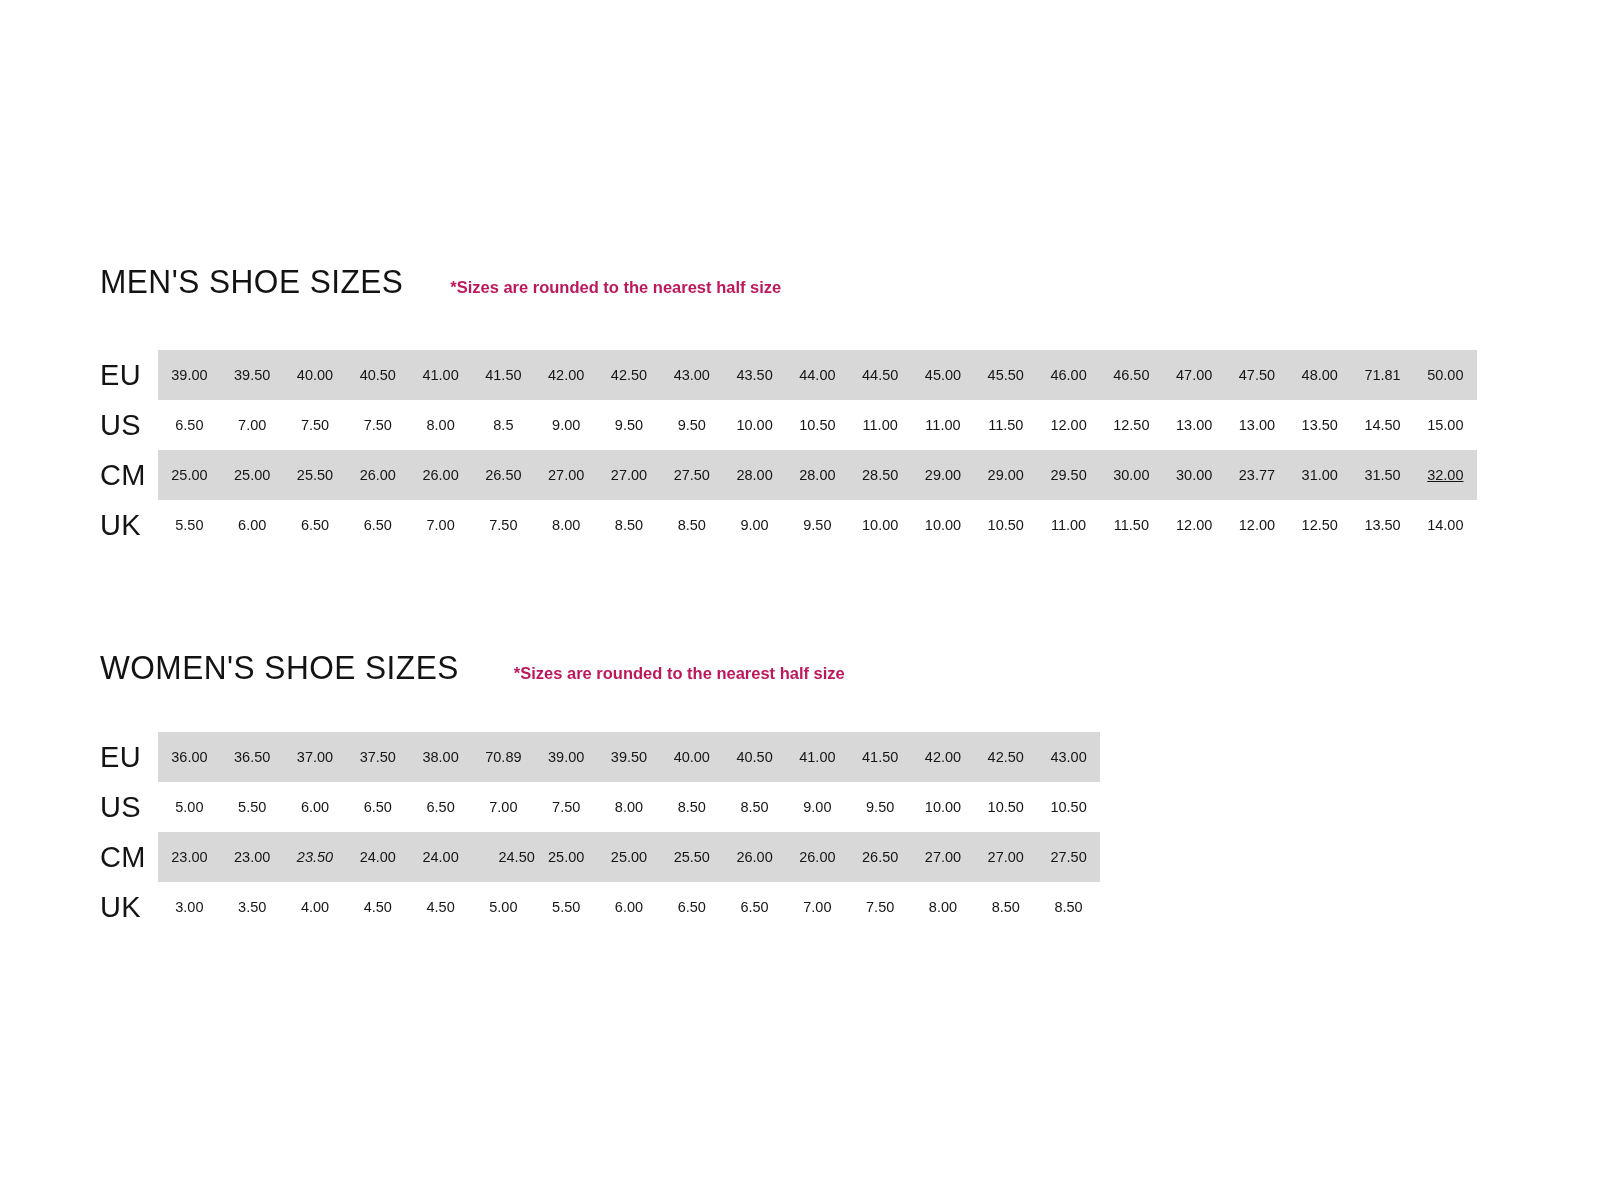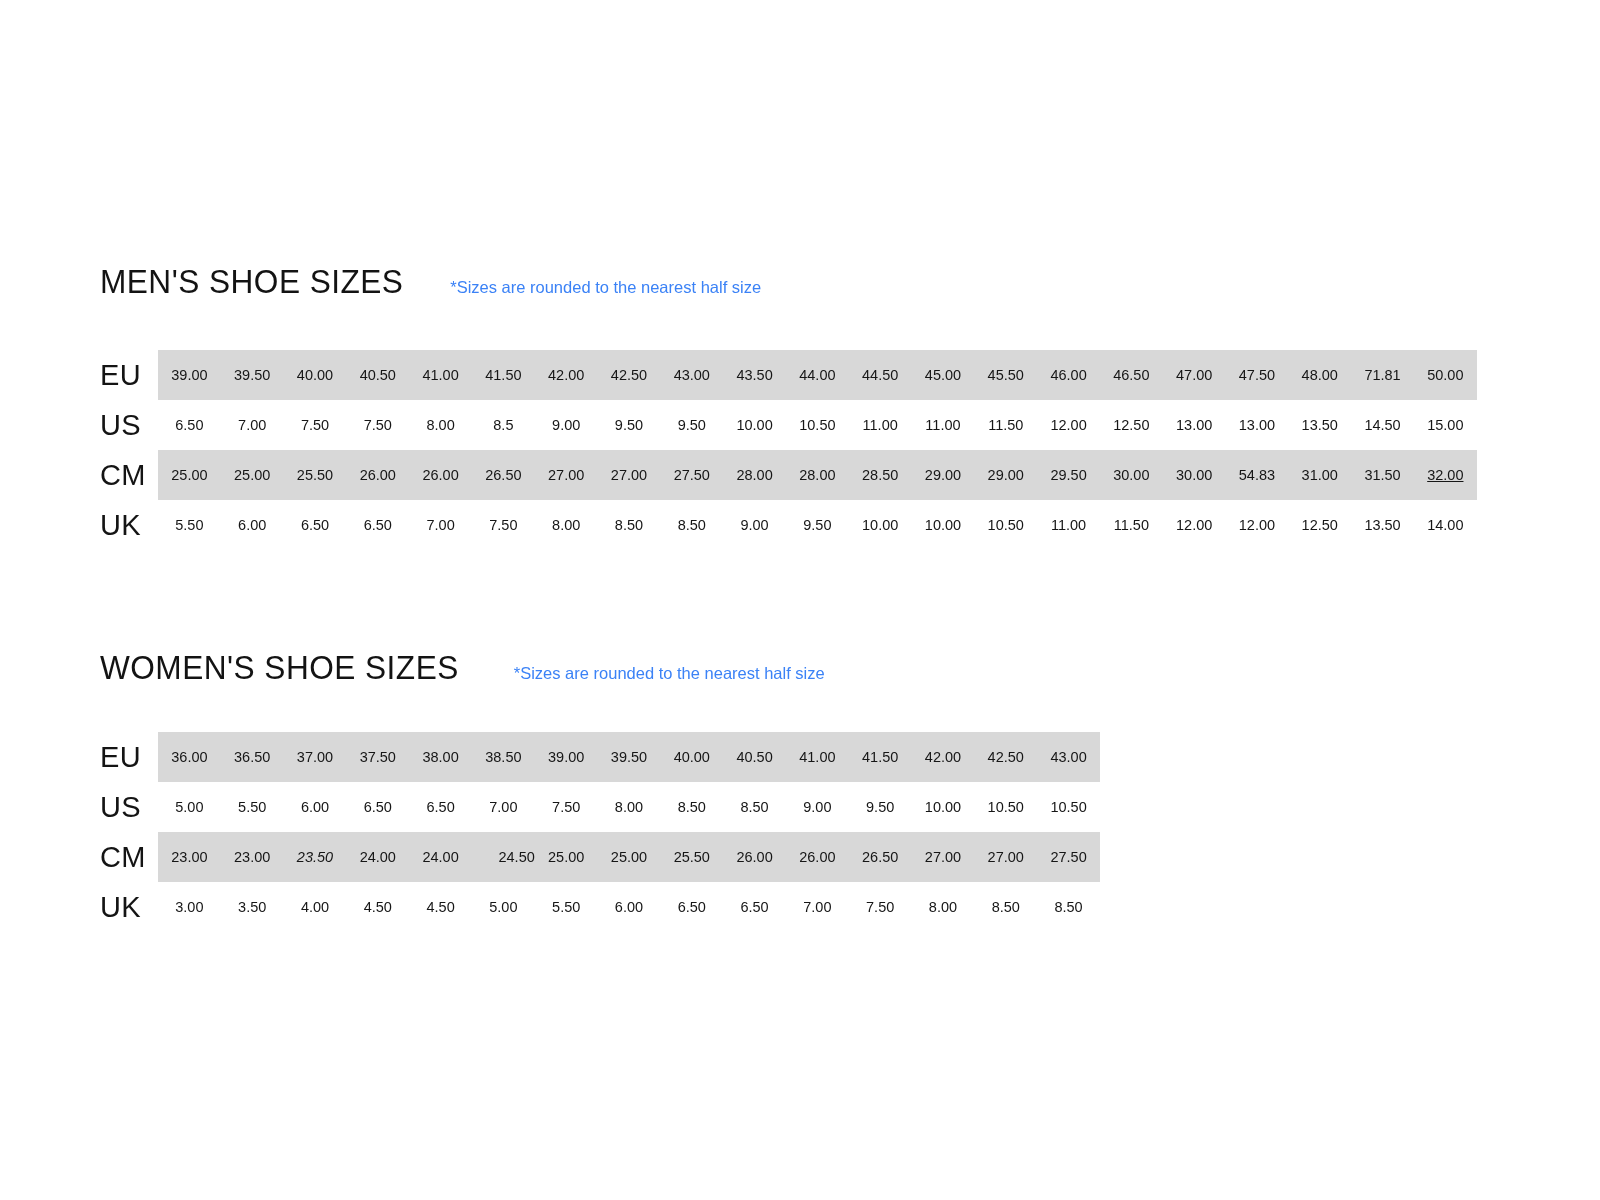--- a/index.html
+++ b/index.html
@@ -44,23 +44,23 @@
     letter-spacing: 0.5px;
     font-weight: 400;
     color: #131313;
     white-space: nowrap;
     font-family: "Liberation Sans", sans-serif;
     transform: scaleX(0.93);
     transform-origin: left center;
   }
   .section-note {
     font-size: 16.5px;
-    color: #3b82f6;
-    white-space: nowrap;
-    font-weight: 400;
+    color: #be185d;
+    white-space: nowrap;
+    font-weight: 700;
   }
   #men-section .section-note   { margin-left: 6px; }
   #women-section .section-note { margin-left: 10px; }
 
   
   table.size-table {
     border-collapse: collapse;
     border-spacing: 0;
     table-layout: fixed;
   }
@@ -171,21 +171,21 @@
             <td class="cell" style="width: 62.8px; height: 50px;">27.00</td>
             <td class="cell" style="width: 62.8px; height: 50px;">27.50</td>
             <td class="cell" style="width: 62.8px; height: 50px;">28.00</td>
             <td class="cell" style="width: 62.8px; height: 50px;">28.00</td>
             <td class="cell" style="width: 62.8px; height: 50px;">28.50</td>
             <td class="cell" style="width: 62.8px; height: 50px;">29.00</td>
             <td class="cell" style="width: 62.8px; height: 50px;">29.00</td>
             <td class="cell" style="width: 62.8px; height: 50px;">29.50</td>
             <td class="cell" style="width: 62.8px; height: 50px;">30.00</td>
             <td class="cell" style="width: 62.8px; height: 50px;">30.00</td>
-            <td class="cell" style="width: 62.8px; height: 50px;">54.83</td>
+            <td class="cell" style="width: 62.8px; height: 50px;">23.77</td>
             <td class="cell" style="width: 62.8px; height: 50px;">31.00</td>
             <td class="cell" style="width: 62.8px; height: 50px;">31.50</td>
             <td class="cell" style="width: 62.8px; height: 50px; text-decoration: underline;">32.00</td>
           </tr>
           <tr class="plain" style="height: 50px;">
             <td class="row-label" style="width: 58px; height: 50px;">UK</td>
             <td class="cell" style="width: 62.8px; height: 50px;">5.50</td>
             <td class="cell" style="width: 62.8px; height: 50px;">6.00</td>
             <td class="cell" style="width: 62.8px; height: 50px;">6.50</td>
             <td class="cell" style="width: 62.8px; height: 50px;">6.50</td>
@@ -218,21 +218,21 @@
     </div>
     <table class="size-table" id="women-table">
       <tbody>
           <tr class="shaded" style="height: 50px;">
             <td class="row-label" style="width: 58px; height: 50px;">EU</td>
             <td class="cell" style="width: 62.8px; height: 50px;">36.00</td>
             <td class="cell" style="width: 62.8px; height: 50px;">36.50</td>
             <td class="cell" style="width: 62.8px; height: 50px;">37.00</td>
             <td class="cell" style="width: 62.8px; height: 50px;">37.50</td>
             <td class="cell" style="width: 62.8px; height: 50px;">38.00</td>
-            <td class="cell" style="width: 62.8px; height: 50px;">38.50</td>
+            <td class="cell" style="width: 62.8px; height: 50px;">70.89</td>
             <td class="cell" style="width: 62.8px; height: 50px;">39.00</td>
             <td class="cell" style="width: 62.8px; height: 50px;">39.50</td>
             <td class="cell" style="width: 62.8px; height: 50px;">40.00</td>
             <td class="cell" style="width: 62.8px; height: 50px;">40.50</td>
             <td class="cell" style="width: 62.8px; height: 50px;">41.00</td>
             <td class="cell" style="width: 62.8px; height: 50px;">41.50</td>
             <td class="cell" style="width: 62.8px; height: 50px;">42.00</td>
             <td class="cell" style="width: 62.8px; height: 50px;">42.50</td>
             <td class="cell" style="width: 62.8px; height: 50px;">43.00</td>
           </tr>

